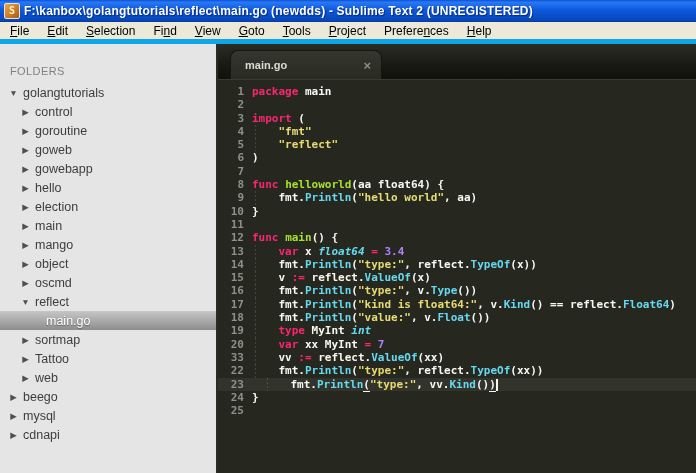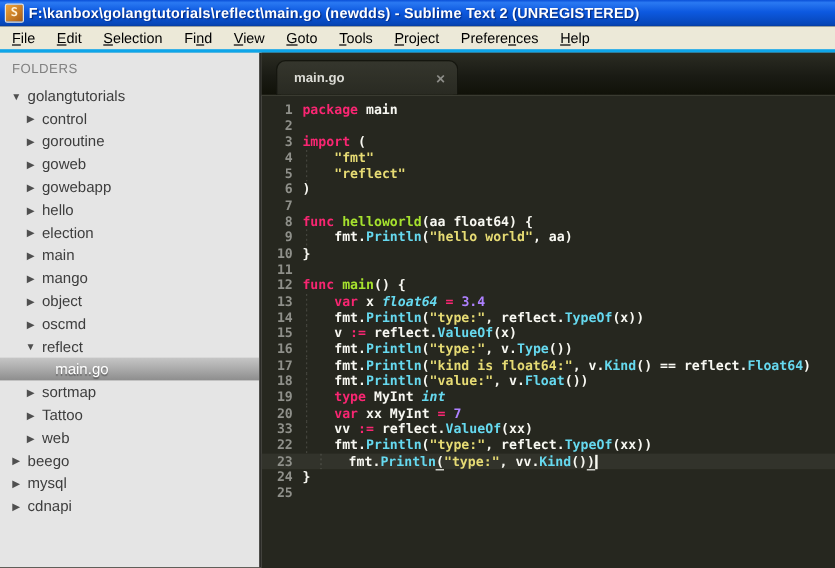--- a/index.html
+++ b/index.html
@@ -12,31 +12,31 @@
     background:linear-gradient(180deg,#0a50d8 0%,#2a79f2 10%,#0d59e0 45%,#0646b8 92%,#063a9a 100%);}
   .app-icon{width:14px;height:14px;flex:0 0 14px;margin-right:4px;border:1px solid #e8e4da;
     background:linear-gradient(135deg,#f0a63c,#a85c14);color:#fff2d8;font-size:10px;font-weight:bold;
     display:flex;align-items:center;justify-content:center;line-height:1;border-radius:2px;
     font-family:"DejaVu Sans Mono",monospace;}
   .title-text{color:#ffffff;font-weight:bold;font-size:12px;letter-spacing:.2px;
     text-shadow:1px 1px 1px #072a7a;white-space:nowrap;overflow:hidden;}
 
   
   .menubar{height:22px;flex:0 0 22px;background:#ece9d8;display:flex;align-items:center;
-    padding-left:1px;border-bottom:3px solid #0ea5e9;box-sizing:border-box;}
+    padding-left:1px;border-bottom:5px solid #0ea5e9;box-sizing:border-box;}
   .menu-item{font-size:12px;color:#000;padding:2px 9px;cursor:default;white-space:pre;}
   .menu-item .u{text-decoration:underline;}
 
   
   .main{flex:1;display:flex;min-height:0;}
 
   
   .sidebar{width:218px;flex:0 0 218px;background:#e5e5e5;overflow:hidden;
     border-right:2px solid #2a2a26;box-sizing:border-box;}
-  .folders-header{color:#818181;font-size:11px;padding:8px 0 3px 10px;letter-spacing:.4px;height:15px;}
+  .folders-header{color:#818181;font-size:11px;padding:8px 0 3px 10px;letter-spacing:.4px;height:15px;margin-top:13px;}
   .tree-row{height:19px;display:flex;align-items:center;font-size:12.5px;color:#3d3d3d;
     white-space:nowrap;cursor:default;}
   .tree-row .arrow{width:11px;text-align:center;font-size:8.5px;color:#4f4f4f;margin-right:4px;flex:0 0 11px;}
   .tree-row.d0{padding-left:8px;}
   .tree-row.d1{padding-left:20px;}
   .tree-row.d2{padding-left:46px;}
   .tree-row.selected{background:linear-gradient(180deg,#c6c6c6 0%,#adadad 45%,#8d8d8d 100%);
     color:#ffffff;text-shadow:0 1px 1px rgba(60,60,60,.6);}
 
   

